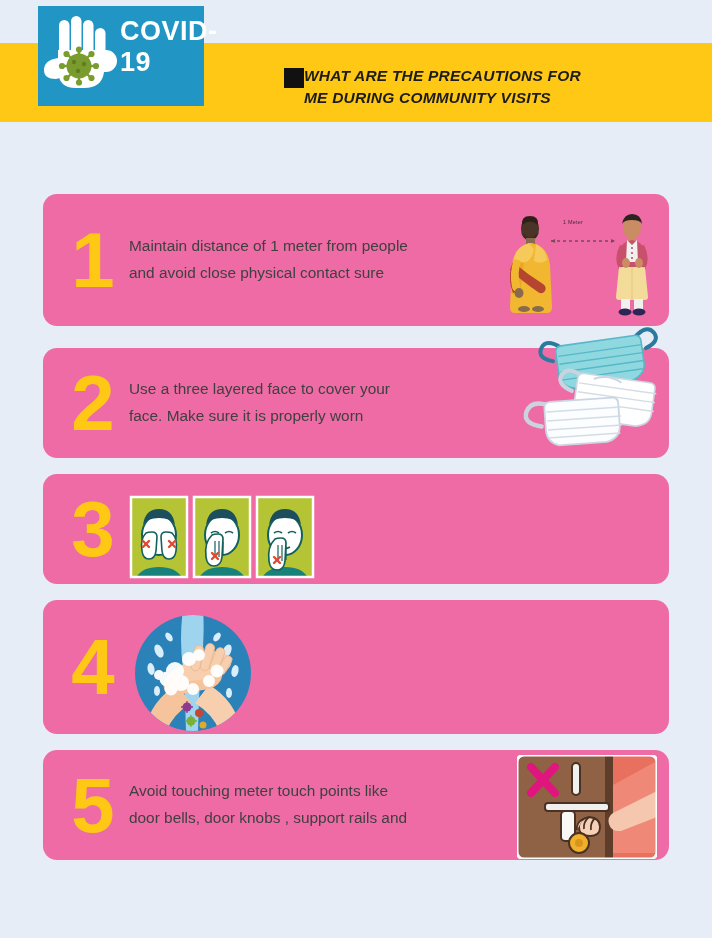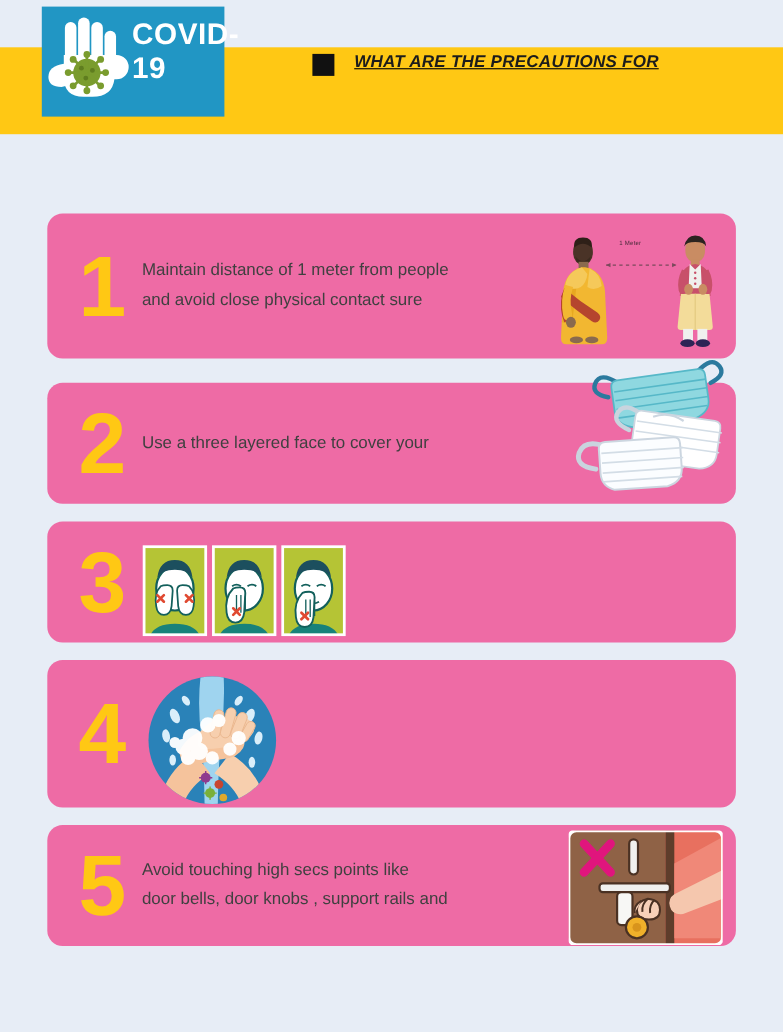--- a/index.html
+++ b/index.html
@@ -57,26 +57,24 @@
     font-size: 27px;
     font-weight: bold;
     letter-spacing: 0.5px;
     margin-top: 2px;
     font-family: "Liberation Sans", sans-serif;
   }
 
   .header-title-row {
     position: absolute;
     left: 284px;
-    top: 46px;
+    top: 65px;
     display: flex;
     align-items: flex-start;
-    gap: 18px;
     z-index: 4;
-    text-decoration: underline;
   }
 
   .title-bullet {
     width: 20px;
     height: 20px;
     background: #111111;
     margin-top: 3px;
     flex: none;
   }
 
@@ -214,20 +212,21 @@
         </g>
       </svg>
     </div>
     <div class="logo-label">COVID-19</div>
   </div>
 
   <div class="header-title-row">
     <div class="title-bullet"></div>
     <div class="header-title">
       <div>WHAT ARE THE PRECAUTIONS FOR</div>
+      <div>ME DURING COMMUNITY VISITS</div>
     </div>
   </div>
 </div>
 
 <div class="cards">
 
   <div class="card card-1">
     <div class="card-num">1</div>
     <div class="card-text">
       <div>Maintain distance of 1 meter from people</div>
@@ -291,20 +290,21 @@
         </g>
       </svg>
       <div class="meter-label">1 Meter</div>
     </div>
   </div>
 
   <div class="card card-2">
     <div class="card-num">2</div>
     <div class="card-text">
       <div>Use a three layered face to cover your</div>
+      <div>face. Make sure it is properly worn</div>
     </div>
     <div class="card-art">
       <svg width="150" height="146" viewBox="0 0 150 146" class="art-svg">
 
         <g transform="rotate(-8 85 46)">
           <path d="M44 30 q-14 -12 -20 -2 q-5 9 10 14" fill="none" stroke="#2b7a9e" stroke-width="4" stroke-linecap="round"></path>
           <path d="M118 30 q14 -12 20 -2 q5 9 -10 14" fill="none" stroke="#2b7a9e" stroke-width="4" stroke-linecap="round"></path>
           <path d="M44 28 h74 q6 0 6 6 v22 q0 12 -14 16 h-58 q-14 -4 -14 -16 v-22 q0 -6 6 -6z" fill="#8fd8e0" stroke="#56b8c8" stroke-width="1.6"></path>
           <g stroke="#56b8c8" stroke-width="1.4" fill="none">
             <path d="M40 38 h84"></path>
@@ -485,21 +485,21 @@
               </g>
           </g>
         </g>
       </svg>
     </div>
   </div>
 
   <div class="card card-5">
     <div class="card-num">5</div>
     <div class="card-text">
-      <div>Avoid touching high secs points like</div>
+      <div>Avoid touching meter touch points like</div>
       <div>door bells, door knobs , support rails and</div>
     </div>
     <div class="card-art">
       <svg width="140" height="104" viewBox="0 0 140 104" class="art-svg">
         <defs>
             <clipPath id="doorclip">
               <rect x="0" y="0" width="140" height="104" rx="7"></rect>
             </clipPath>
           </defs>
         <g clip-path="url(#doorclip)">

